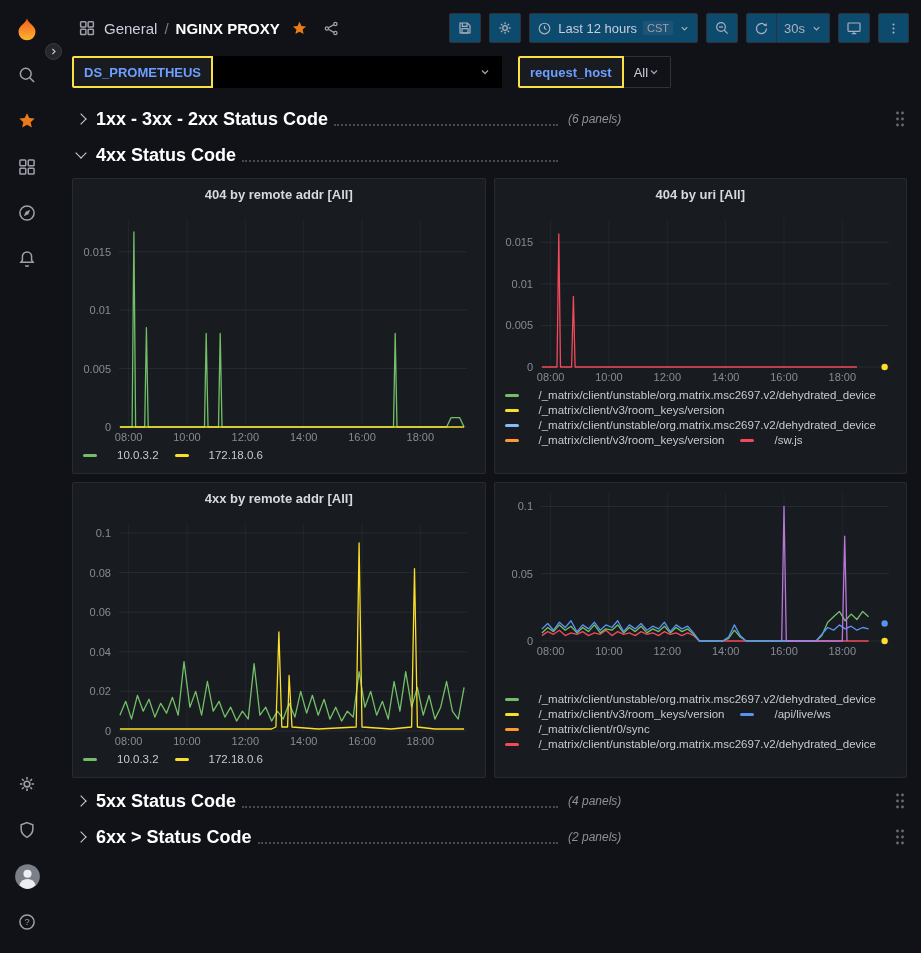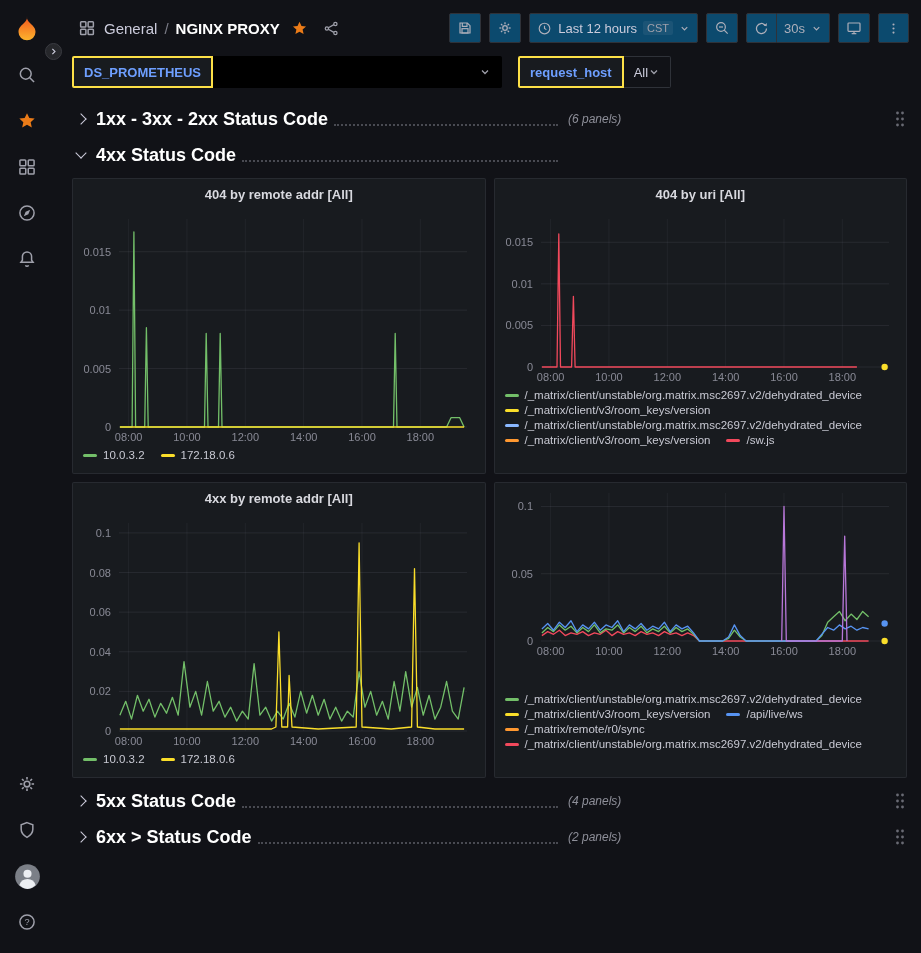--- a/index.html
+++ b/index.html
@@ -48,21 +48,21 @@
 .row-dots{flex:1;border-bottom:2px dotted rgba(204,204,220,.3);margin:0 6px 4px}
 .row-count{font-size:12px;font-style:italic;color:#8e8f99;margin-left:4px;white-space:nowrap}
 .drag-handle{margin-left:auto;margin-right:2px;color:#696a73;display:flex;cursor:grab}
 .panel-grid{display:grid;grid-template-columns:1fr 1fr;gap:8px;margin-bottom:10px}
 .panel{height:296px;background:#181b1f;border:1px solid rgba(204,204,220,.09);border-radius:2px;display:flex;flex-direction:column;overflow:hidden}
 .panel-title{height:30px;flex:0 0 30px;display:flex;align-items:center;justify-content:center;font-size:13px;font-weight:700;color:#d8d9df;cursor:pointer}
 .chart{flex:1;min-height:0;position:relative}
 .legend{flex:0 0 auto;display:flex;flex-wrap:wrap;align-content:flex-start;column-gap:16px;row-gap:3px;padding:2px 10px 6px;overflow:hidden}
 .legend-inline{height:26px}
 .legend-wrap{height:86px}
-.legend-item{display:inline-flex;align-items:center;gap:6px;cursor:pointer;white-space:nowrap}
+.legend-item{display:inline-flex;align-items:center;gap:20px;cursor:pointer;white-space:nowrap}
 .legend-swatch{width:14px;height:3px;border-radius:2px;display:inline-block;flex:0 0 auto}
 .legend-label{font-size:11.5px;color:#c8c9d3}
 svg text{font-family:"Liberation Sans",sans-serif}
 .ic{display:flex}
 </style>
 </head>
 <body>
 
 <div class="app">
 
@@ -512,21 +512,21 @@
               <span class="legend-item">
                 <span class="legend-swatch" style="background: rgb(250, 222, 42);"></span>
                 <span class="legend-label">/_matrix/client/v3/room_keys/version</span>
               </span>
               <span class="legend-item">
                 <span class="legend-swatch" style="background: rgb(87, 148, 242);"></span>
                 <span class="legend-label">/api/live/ws</span>
               </span>
               <span class="legend-item">
                 <span class="legend-swatch" style="background: rgb(255, 152, 48);"></span>
-                <span class="legend-label">/_matrix/remote/r0/sync</span>
+                <span class="legend-label">/_matrix/client/r0/sync</span>
               </span>
               <span class="legend-item">
                 <span class="legend-swatch" style="background: rgb(242, 73, 92);"></span>
                 <span class="legend-label">/_matrix/client/unstable/org.matrix.msc2697.v2/dehydrated_device</span>
               </span>
             </div>
         </section>
       </div>
 
       <div class="row-header">

